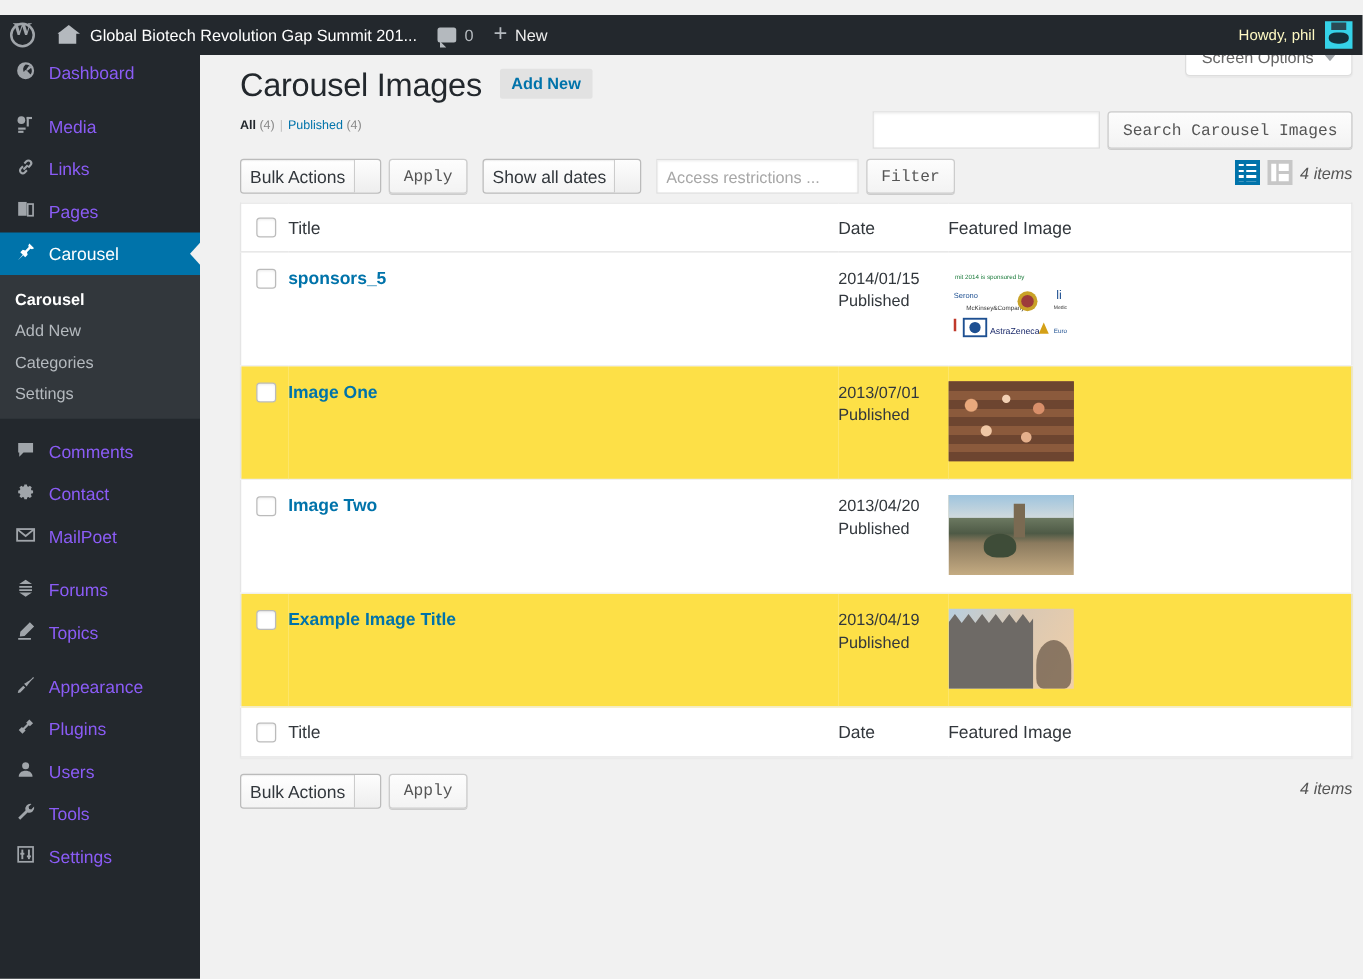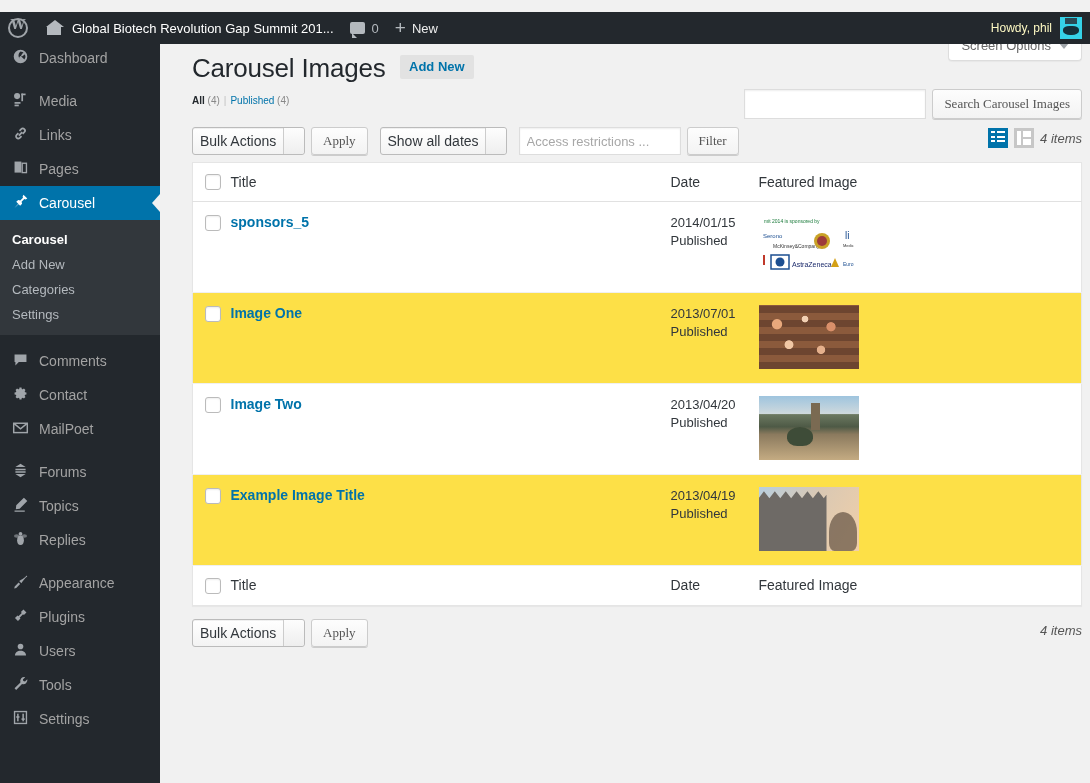--- a/index.html
+++ b/index.html
@@ -84,21 +84,21 @@
   #sidebar {
     position: absolute; top: 32px; left: 0;
     width: 160px; height: 751px;
     background: #23282d;
     font-size: 14px;
     overflow: hidden;
   }
   .menu-item {
     display: flex; align-items: center;
     height: 34px; padding-left: 10px;
-    color: #a3a3a3; position: relative;
+    color: #8b5cf6; position: relative;
   }
   .menu-item .mlabel { margin-left: 9px; font-size: 14px; }
   .menu-item.current {
     background: #0073aa; color: #fff; font-weight: 400;
   }
   .menu-item.current::after {
     content: ""; position: absolute; right: -1px; top: 7px;
     border-top: 10px solid transparent; border-bottom: 10px solid transparent;
     border-right: 9px solid #f1f1f1;
   }
@@ -184,21 +184,21 @@
   }
   .select-wrap .arrows {
     position: absolute; right: 7px; top: 5px; pointer-events: none;
     color: #444; font-size: 9px; line-height: 8px; text-align: center;
   }
   .btn {
     height: 28px; font-size: 13px; color: #555;
     border: 1px solid #ccc; border-radius: 3px;
     background: linear-gradient(#fdfdfd, #f3f3f3);
     padding: 5px 11px; margin-left: 6px;
-    font-family: Liberation Serif, serif;
+    font-family: Liberation Mono, monospace;
     box-shadow: 0 1px 0 #ccc;
   }
   input.txt {
     height: 28px; border: 1px solid #ddd; border-radius: 0;
     padding: 0 7px; font-size: 13px; color: #32373c;
     background: #fff; font-family: "Liberation Sans", sans-serif;
     box-shadow: 0 1px 2px rgba(0,0,0,.07) inset;
   }
   input.txt::placeholder { color: #a7a7a7; }
 
@@ -442,31 +442,20 @@
 
   <div class="menu-item">
     <span class="ico">
       <svg width="17" height="17" viewBox="0 0 20 20">
           <path fill="#a0a5aa" d="M14 2l4 4-9 9-4.5.5.5-4.5zM3 17h12v1.6H3z"></path>
         </svg>
     </span>
     <span class="mlabel">Topics</span>
   </div>
 
-  <div class="menu-item">
-    <span class="ico">
-      <svg width="17" height="17" viewBox="0 0 20 20">
-          <ellipse cx="10" cy="12" rx="4" ry="5.5" fill="#a0a5aa"></ellipse>
-          <ellipse cx="5.5" cy="7" rx="3.2" ry="2" fill="#a0a5aa" opacity=".6"></ellipse>
-          <ellipse cx="14.5" cy="7" rx="3.2" ry="2" fill="#a0a5aa" opacity=".6"></ellipse>
-          <circle cx="10" cy="4.5" r="2.2" fill="#a0a5aa"></circle>
-        </svg>
-    </span>
-    <span class="mlabel">Replies</span>
-  </div>
 
   <div class="menu-sep"></div>
 
   <div class="menu-item">
     <span class="ico">
       <svg width="17" height="17" viewBox="0 0 20 20">
           <path fill="#a0a5aa" d="M17 3c-1 2-6 5-8.5 6.5L11 12C12.5 9.5 16 5 18 4zM7.8 11.2l1.8 1.8-4.6 4.6-2.4.6.6-2.4z"></path>
         </svg>
     </span>
     <span class="mlabel">Appearance</span>

